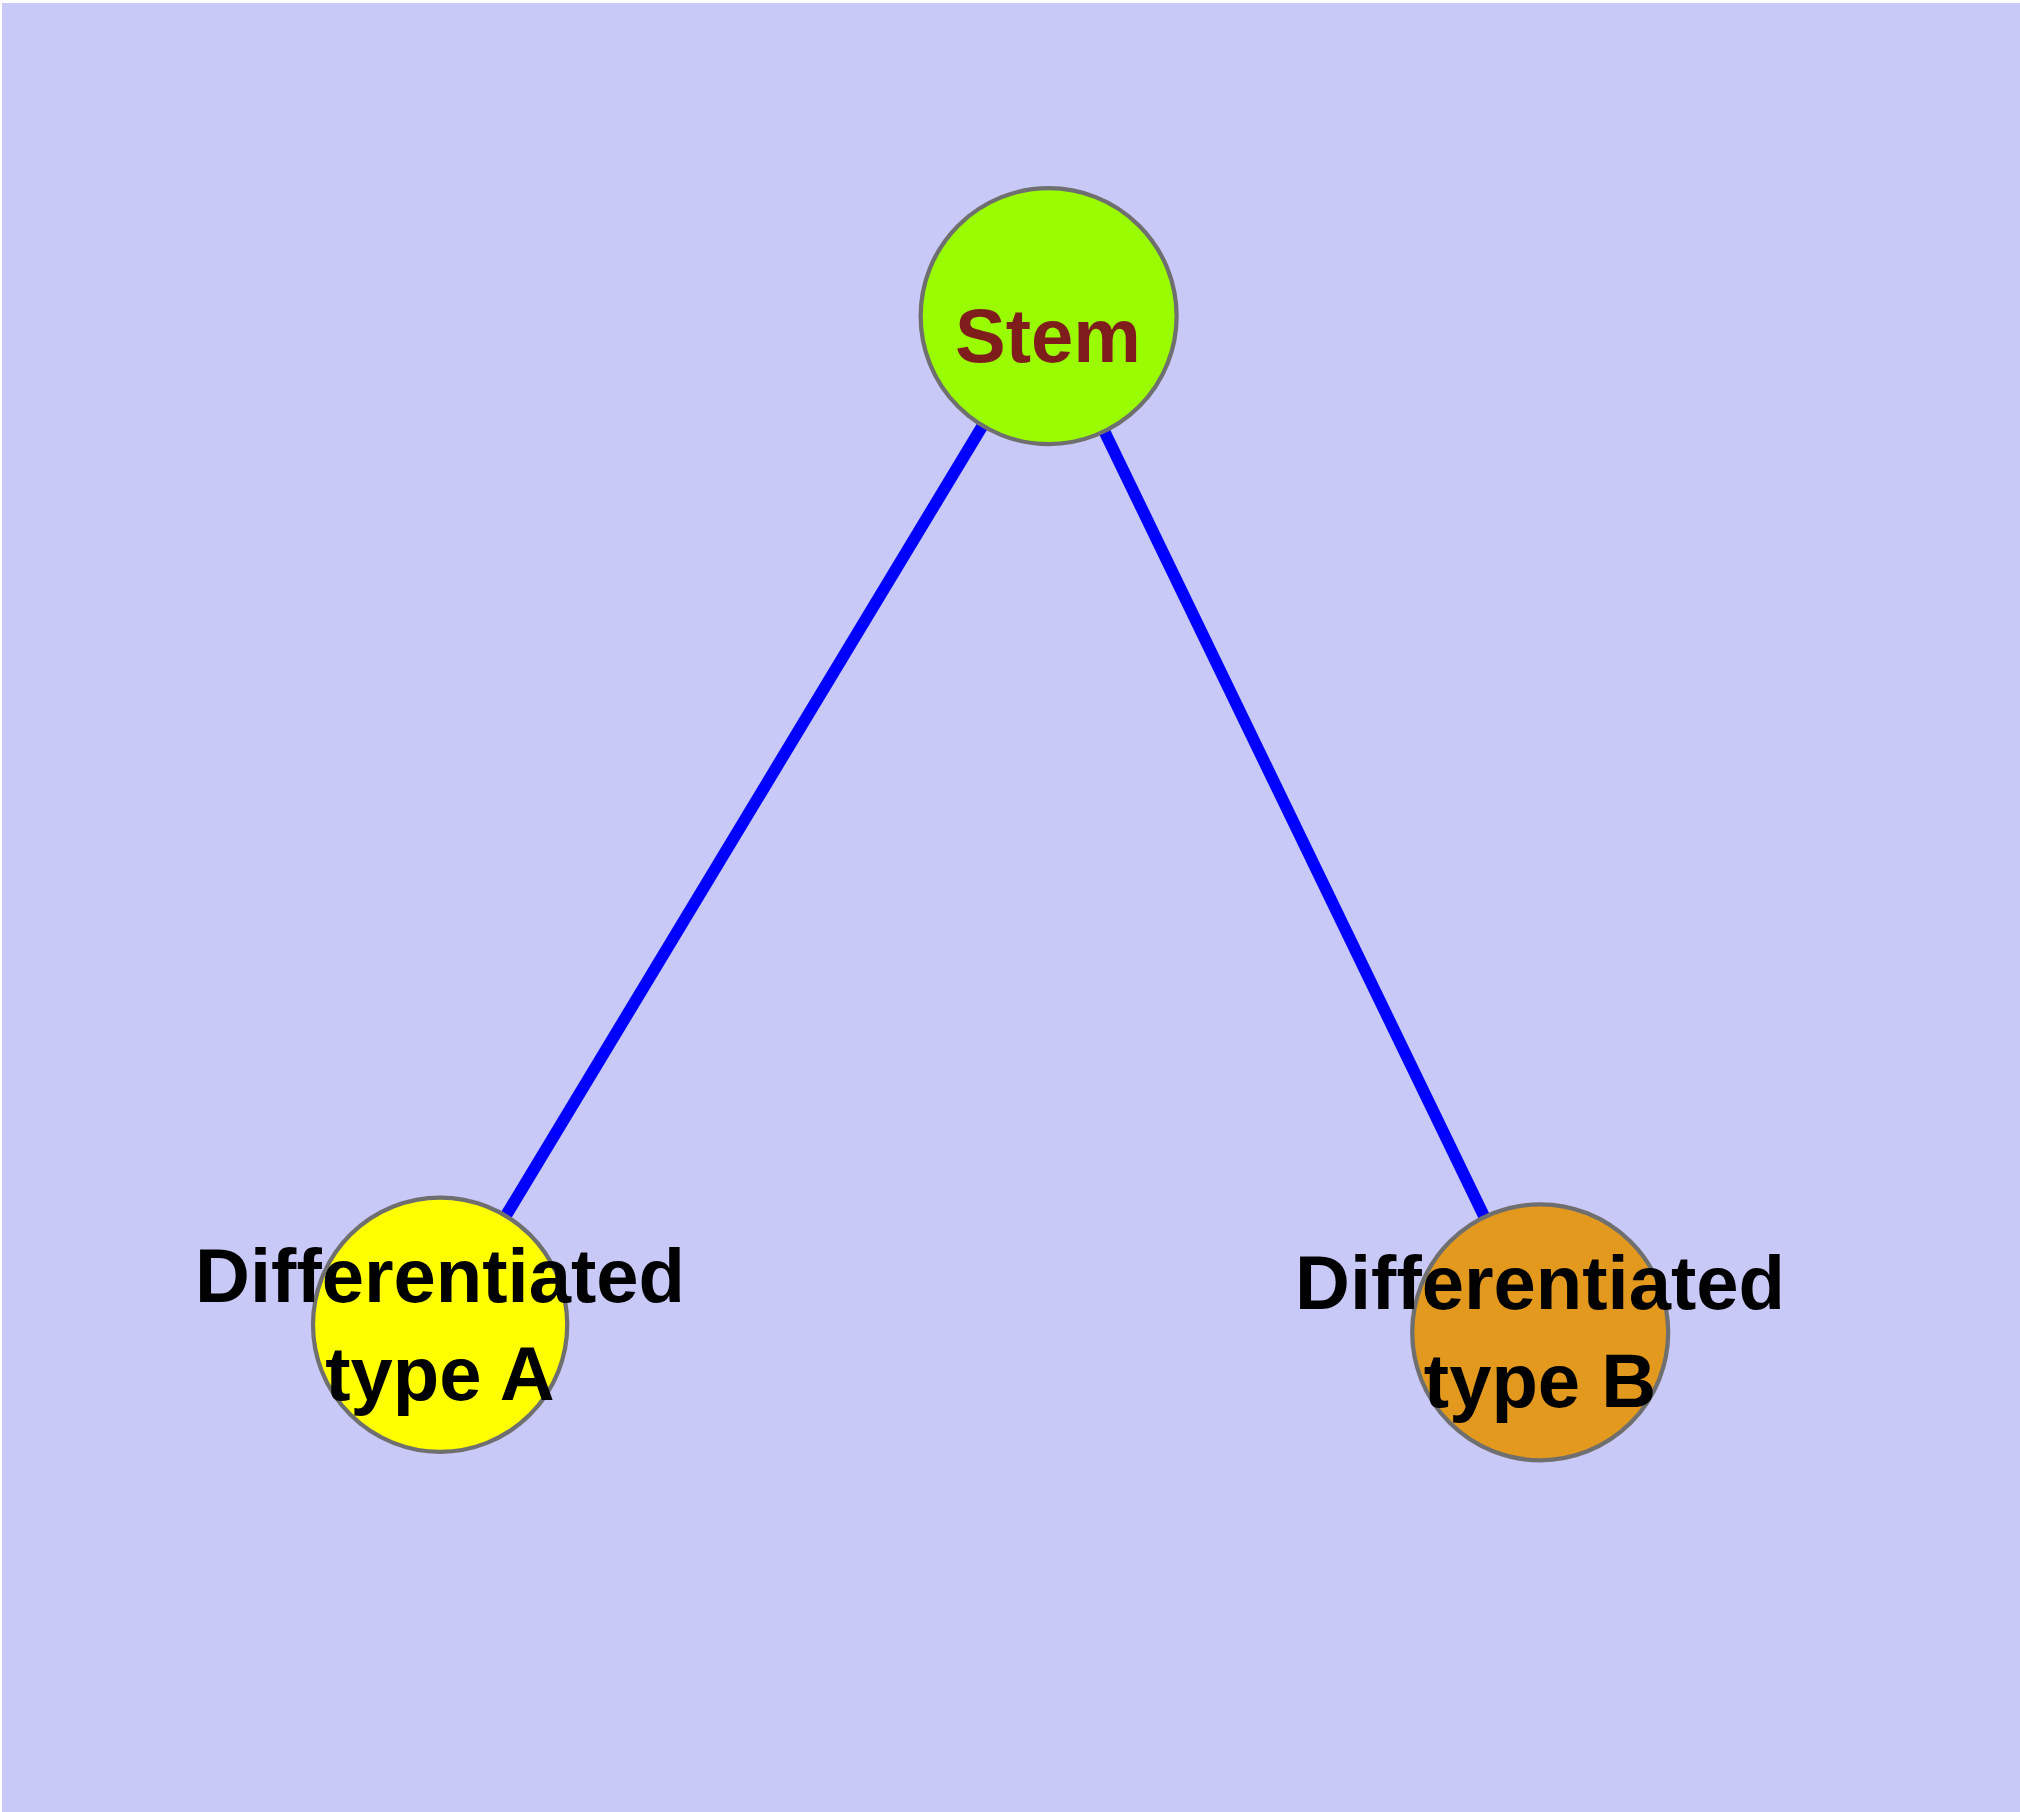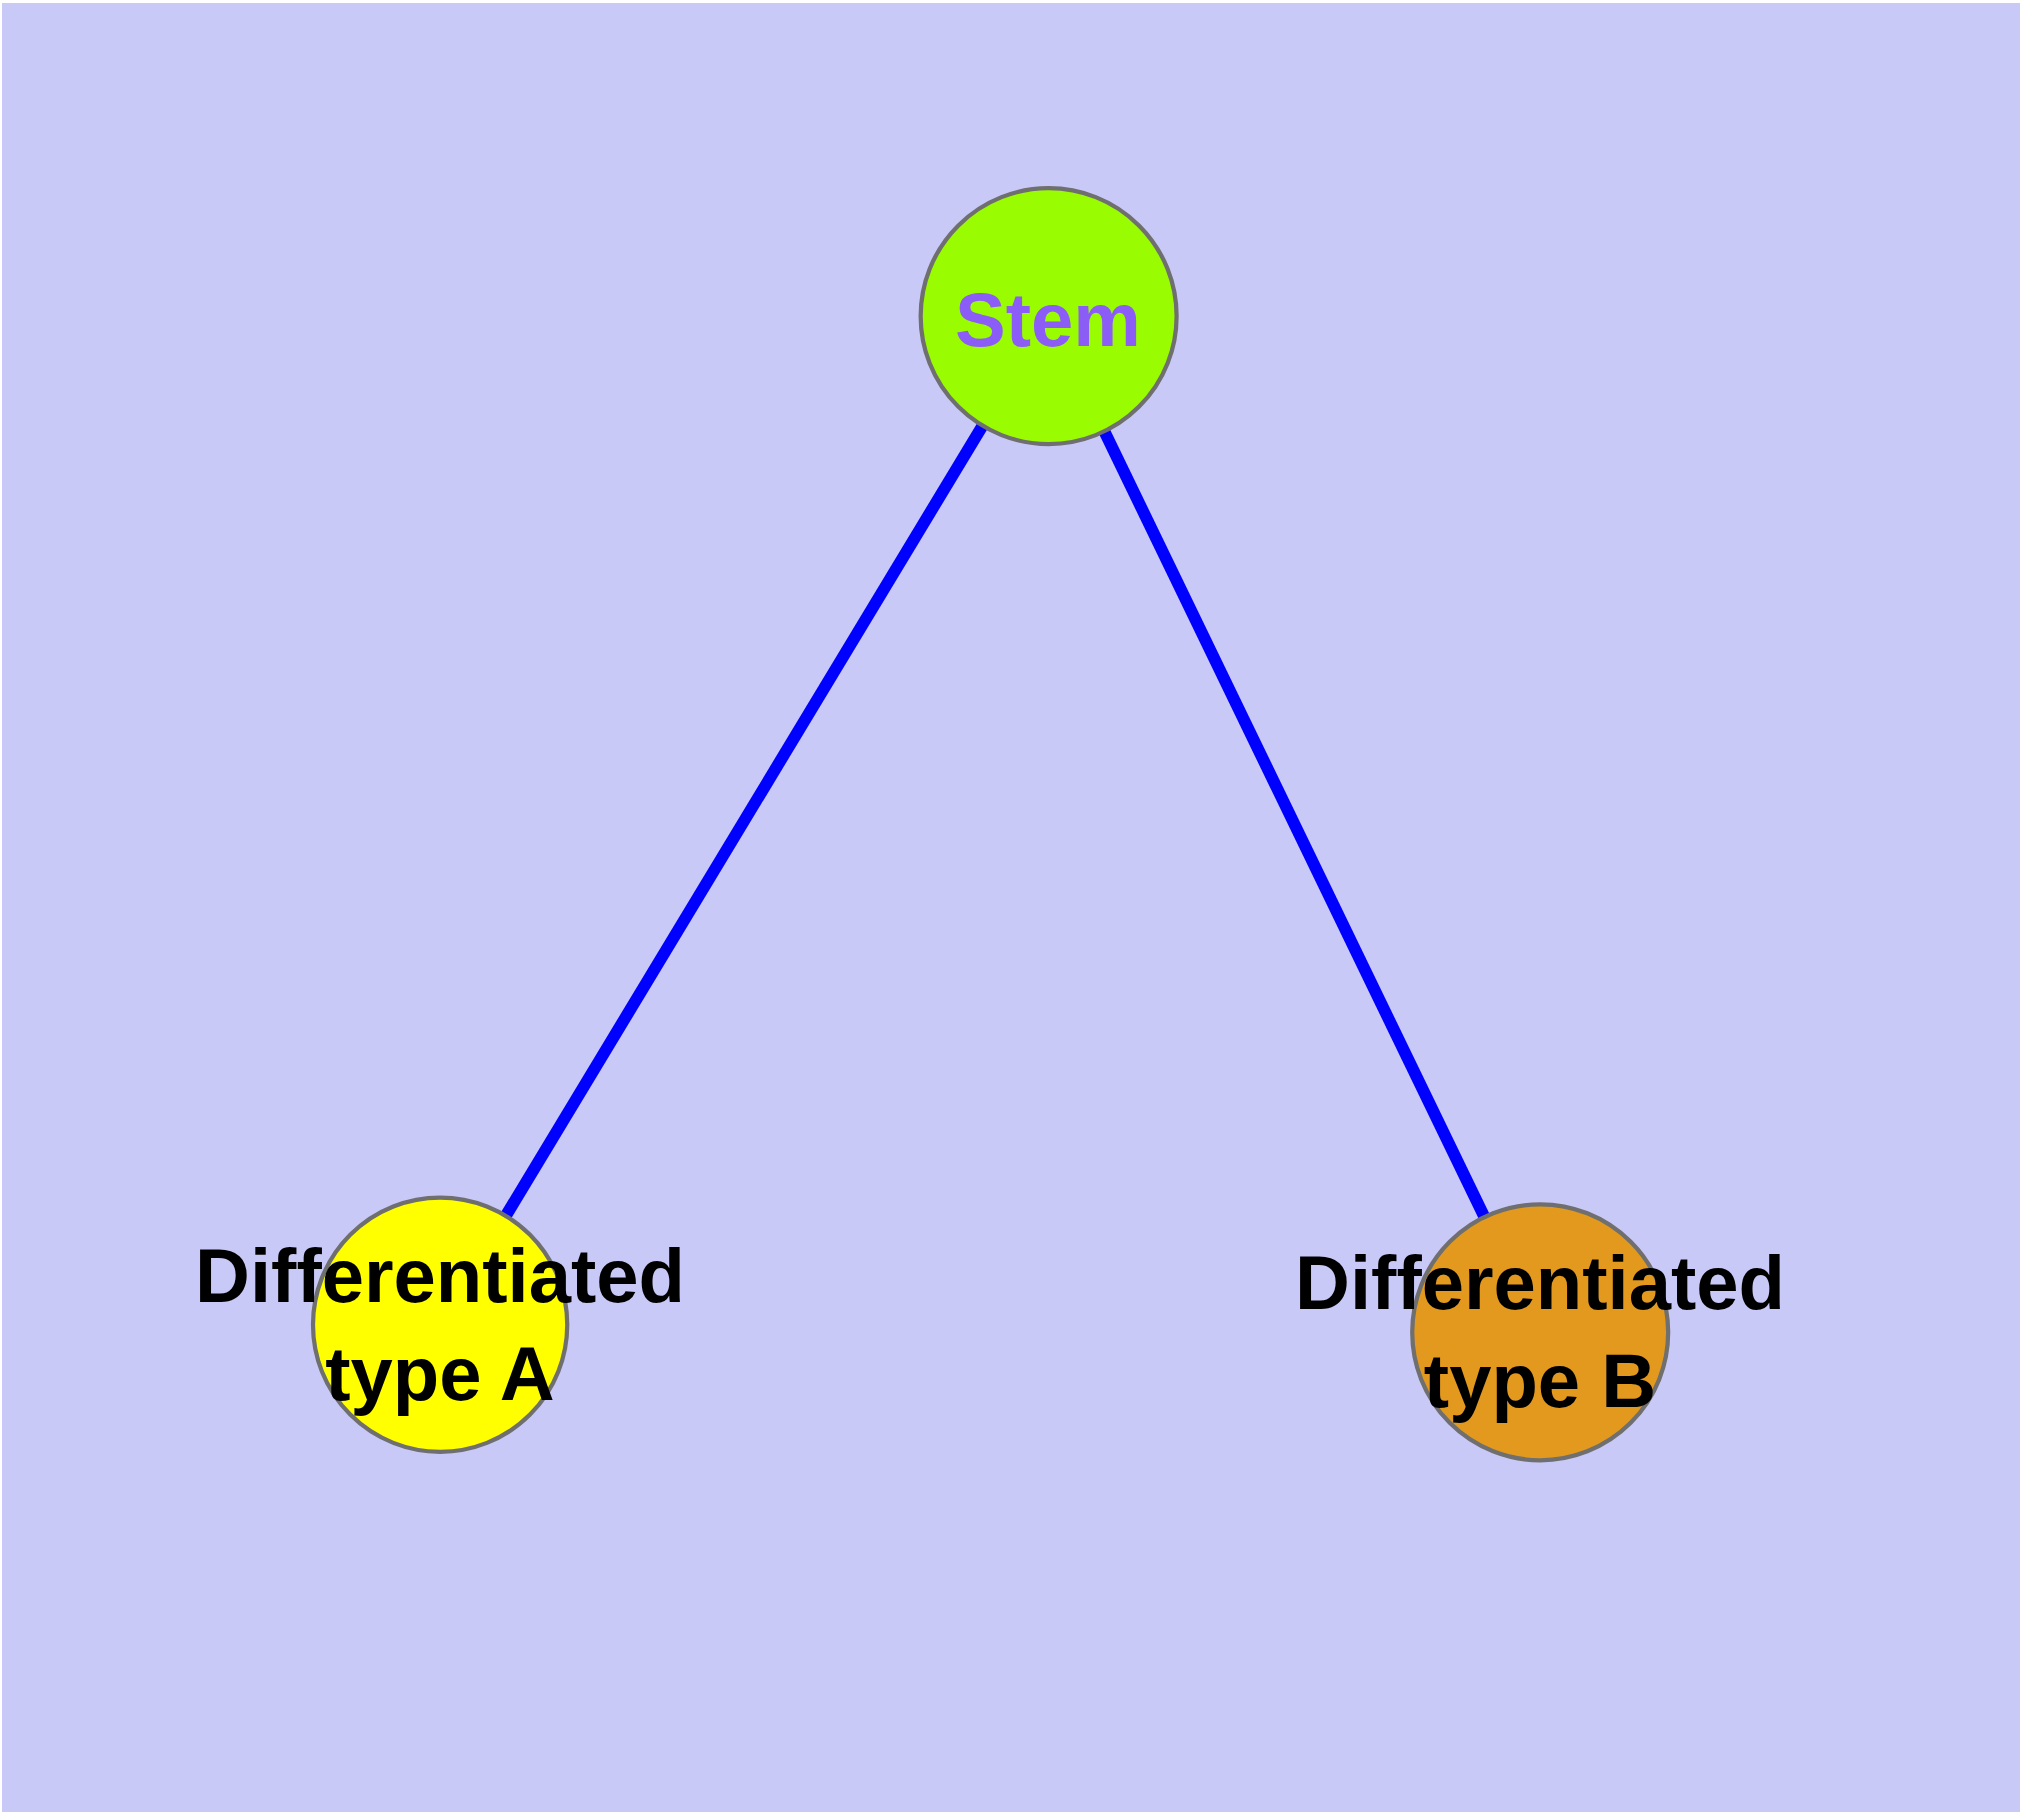--- a/index.html
+++ b/index.html
@@ -50,21 +50,21 @@
   <div id="plot-bg" style="background: rgb(201, 201, 248);"></div>
 
   <svg id="graph-svg" xmlns="http://www.w3.org/2000/svg" viewBox="0 0 2384 2138">
       <line x1="1237" y1="373" x2="519" y2="1563" stroke="#0000ff" stroke-width="14"></line>
       <line x1="1237" y1="373" x2="1817" y2="1572" stroke="#0000ff" stroke-width="14"></line>
       <circle cx="1237" cy="373" r="151" fill="#9afc00" stroke="#6f6f6f" stroke-width="5"></circle>
       <circle cx="519" cy="1563" r="150" fill="#ffff00" stroke="#6f6f6f" stroke-width="5"></circle>
       <circle cx="1817" cy="1572" r="151" fill="#e2991e" stroke="#6f6f6f" stroke-width="5"></circle>
     </svg>
 
-  <div class="node-label" style="left: 1048px; top: 320px; color: #8b5cf6;">Stem</div>
+  <div class="node-label" style="left: 1048px; top: 336px; color: #7f1d1d;">Stem</div>
 
   <div class="node-label" style="left: 440px; top: 1325px; color: rgb(0, 0, 0);">Differentiated
 type A</div>
 
   <div class="node-label" style="left: 1540px; top: 1332px; color: rgb(0, 0, 0);">Differentiated
 type B</div>
 </div>
 
 
 </body></html>

